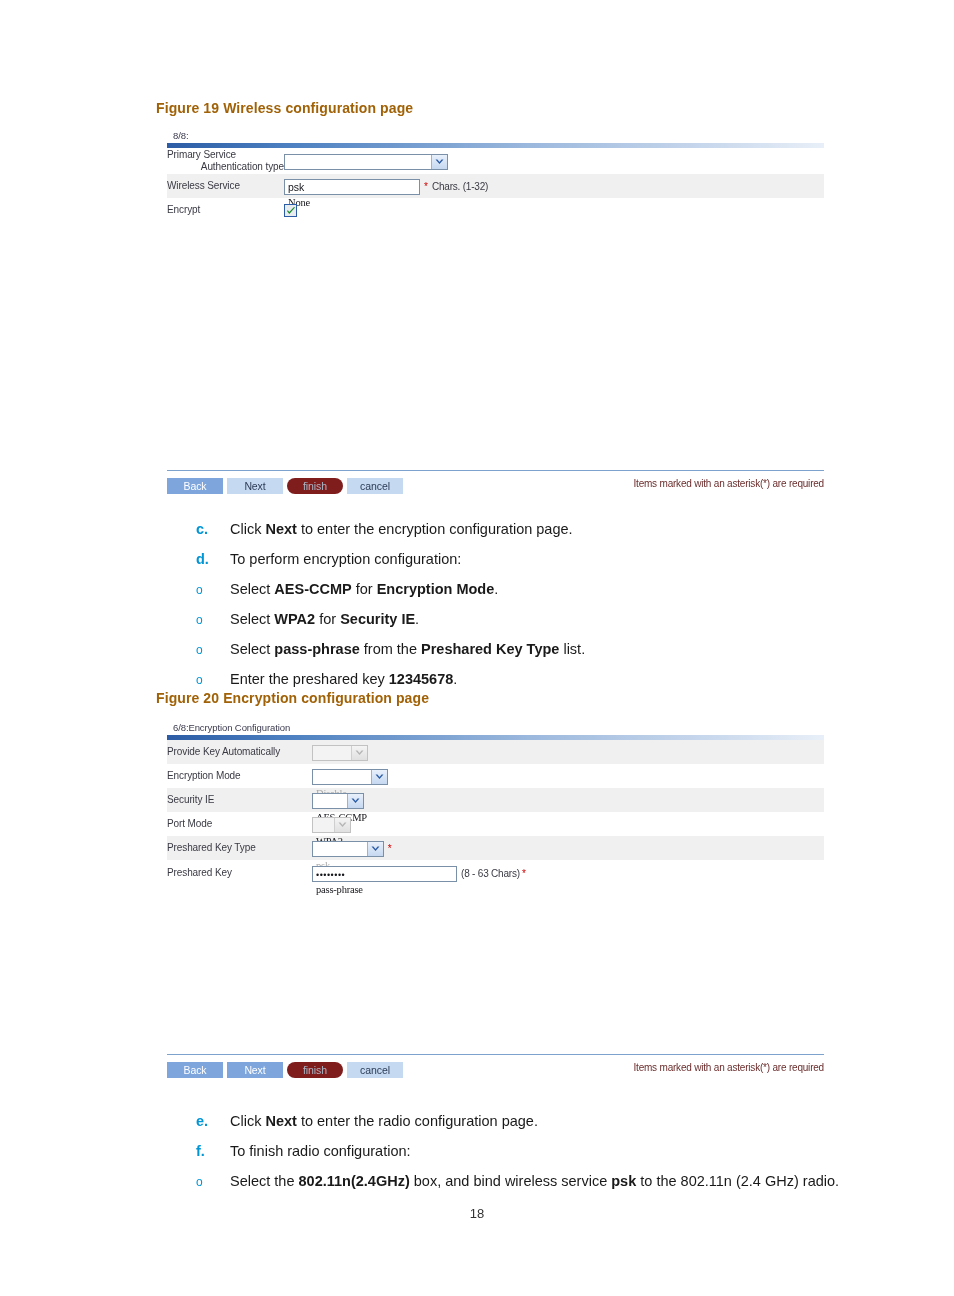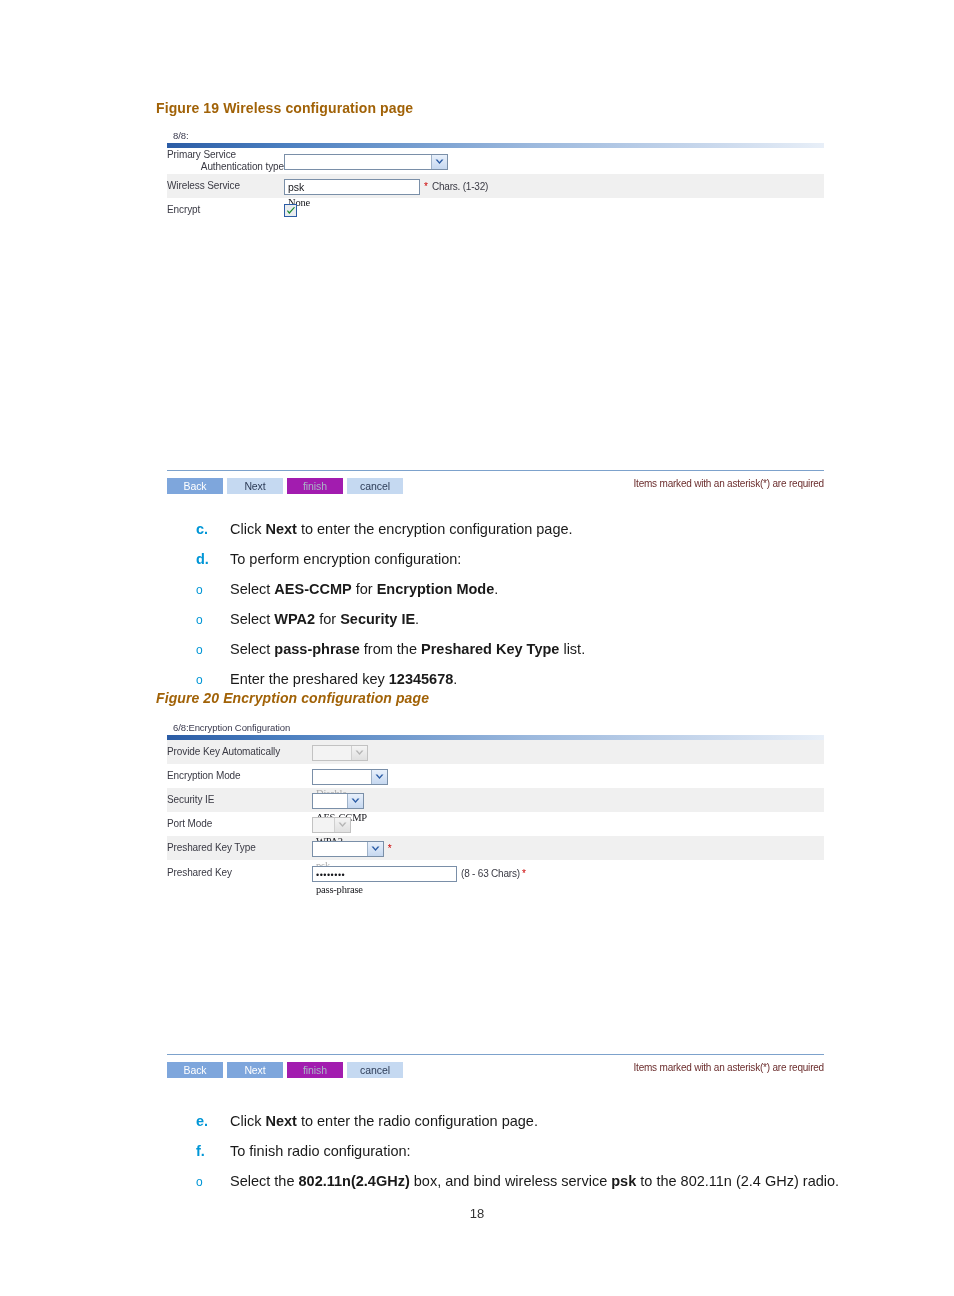--- a/index.html
+++ b/index.html
@@ -189,21 +189,21 @@
     text-align: center;
     font-size: 10.5px;
     font-family: "Liberation Sans", sans-serif;
     color: #ffffff;
     margin-right: 4px;
     letter-spacing: -0.1px;
     vertical-align: middle;
   }
   .btn.primary { background: #7ea6dc; color: #ffffff; }
   .btn.normal  { background: #c5d9f1; color: #2d3c57; }
-  .btn.disabled{ background: #a21caf; color: #aab6c6; }
+  .btn.disabled{ background: #7f1d1d; color: #aab6c6; border-radius: 8px; }
   .note-right {
     float: right;
     font-size: 10px;
     color: #6b2d2d;
     font-family: "Liberation Sans", sans-serif;
     letter-spacing: -0.2px;
     line-height: 16px;
   }
 
   
@@ -327,21 +327,21 @@
     <div class="li" style="margin-bottom:14px;">
       <span class="marker circ">o</span>
       <span class="li-text">Select <b>pass-phrase</b> from the <b>Preshared Key Type</b> list.</span>
     </div>
     <div class="li">
       <span class="marker circ">o</span>
       <span class="li-text">Enter the preshared key <b>12345678</b>.</span>
     </div>
   </div>
 
-  <div class="fig-caption" style="left:156px; top:690px;font-style:italic;">Figure 20 Encryption configuration page</div>
+  <div class="fig-caption" style="left:156px; top:690px;">Figure 20 Encryption configuration page</div>
 
   <div class="ui-panel" style="left:167px; top:722px; width:657px;">
     <div class="ui-step">6/8:Encryption Configuration</div>
     <div class="ui-titlebar"></div>
 
     <table class="ui-form">
       <colgroup>
           <col style="width:145px">
           <col>
         </colgroup>

